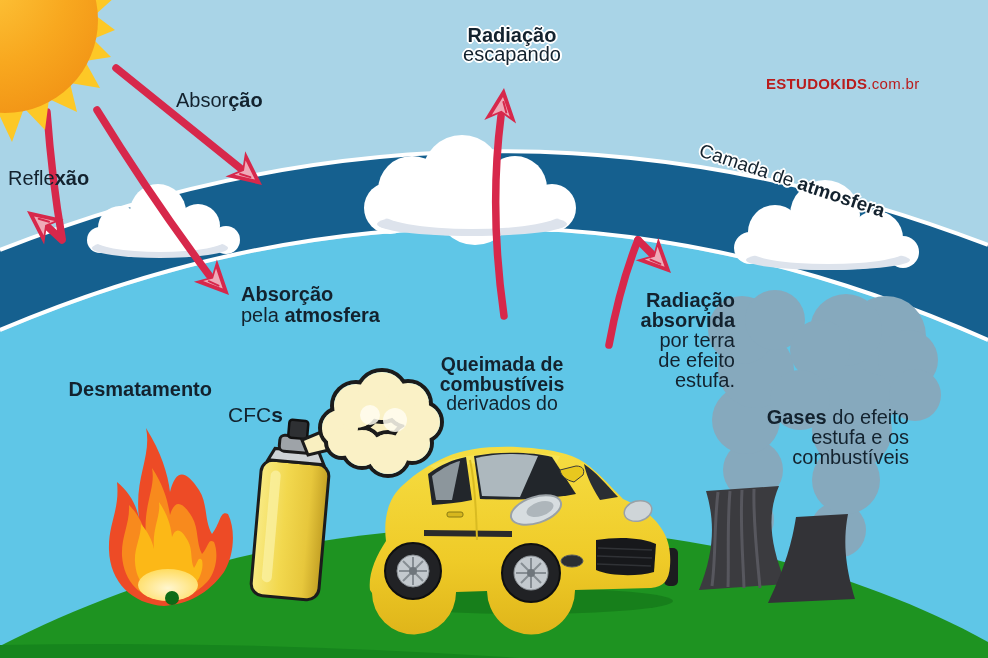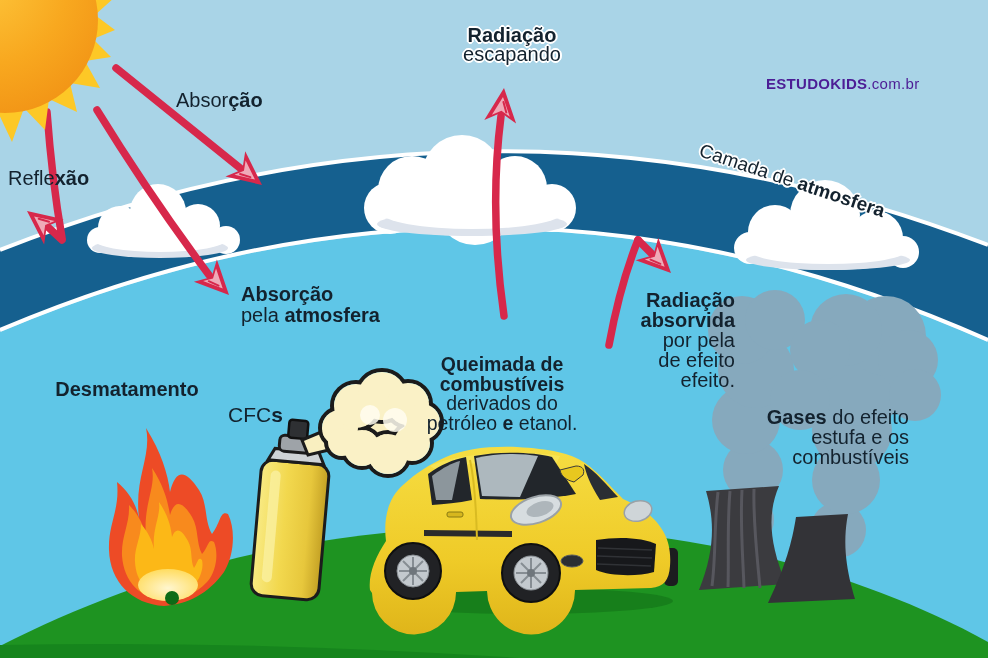--- a/index.html
+++ b/index.html
@@ -11,26 +11,26 @@
   .b{font-weight:bold;}
   .center{text-align:center;}
   .right{text-align:right;}
   .outline{text-shadow:-2px 0 0 #fff,2px 0 0 #fff,0 -2px 0 #fff,0 2px 0 #fff,
            -1px -1px 0 #fff,1px 1px 0 #fff,1px -1px 0 #fff,-1px 1px 0 #fff;}
   #lbl-reflexao{left:8px;top:168px;text-align:right;}
   #lbl-absorcao{left:176px;top:90px;}
   #lbl-rad-escapando{left:420px;top:26px;width:184px;line-height:19px;}
   #lbl-camada{left:700px;top:140px;font-size:19px;transform:rotate(18.5deg);transform-origin:0 50%;}
   #lbl-absorcao-atm{left:241px;top:284px;line-height:20.5px;}
-  #lbl-desmatamento{left:36px;top:379px;width:182px;}
+  #lbl-desmatamento{left:30px;top:379px;width:182px;text-align:right;}
   #lbl-cfcs{left:228px;top:405px;font-size:21px;}
   #lbl-queimada{left:407px;top:355px;width:190px;line-height:19.5px;font-size:19.5px;}
   #lbl-rad-absorvida{left:611px;top:290px;width:124px;line-height:20px;}
   #lbl-gases{left:727px;top:407px;width:182px;text-align:right;}
-  #brand{left:766px;top:74px;font-size:15px;color:#4c1d95;letter-spacing:.3px;}
+  #brand{left:766px;top:74px;font-size:15px;color:#b91c1c;letter-spacing:.3px;}
 </style>
 </head>
 <body>
 
 <div id="stage">
 
 <svg id="scene" width="988" height="658" viewBox="0 0 988 658">
   <defs>
     <radialGradient id="sunGrad" cx="40%" cy="30%" r="80%">
       <stop offset="0%" stop-color="#fdc53a"></stop>
@@ -275,29 +275,28 @@
 <div class="lbl center" id="lbl-desmatamento">
   <div class="ln b">Desmatamento</div>
 </div>
 
 <div class="lbl" id="lbl-cfcs"><span>CFC</span><span class="b">s</span></div>
 
 <div class="lbl center" id="lbl-queimada">
   <div class="ln b">Queimada de</div>
   <div class="ln b">combustíveis</div>
   <div class="ln">derivados do</div>
-  <div class="ln"><span>petróleo </span><span class="b">e</span><span> etanol.</span></div>
 </div>
 
 <div class="lbl right" id="lbl-rad-absorvida">
   <div class="ln b">Radiação</div>
   <div class="ln b">absorvida</div>
-  <div class="ln">por pela</div>
+  <div class="ln">por terra</div>
   <div class="ln">de efeito</div>
-  <div class="ln">efeito.</div>
+  <div class="ln">estufa.</div>
 </div>
 
 <div class="lbl center" id="lbl-gases">
   <div class="ln"><span class="b">Gases</span><span> do efeito</span></div>
   <div class="ln">estufa e os</div>
   <div class="ln">combustíveis</div>
 </div>
 
 <div class="lbl" id="brand"><span class="b">ESTUDOKIDS</span><span>.com.br</span></div>
 

